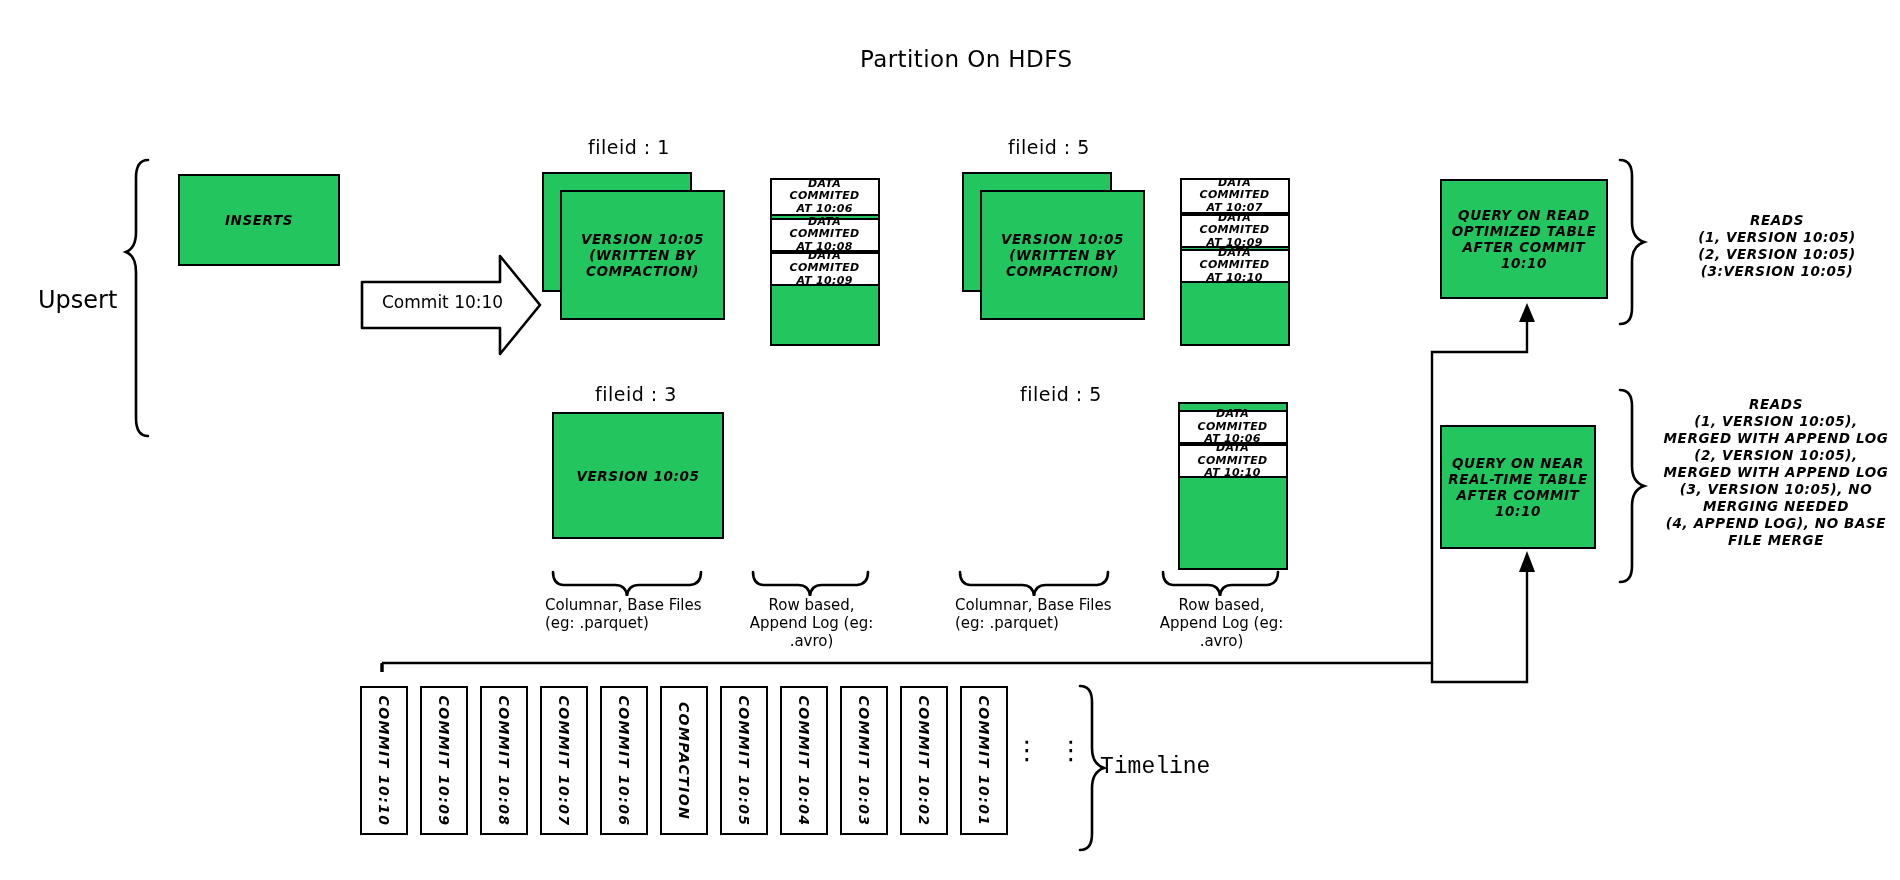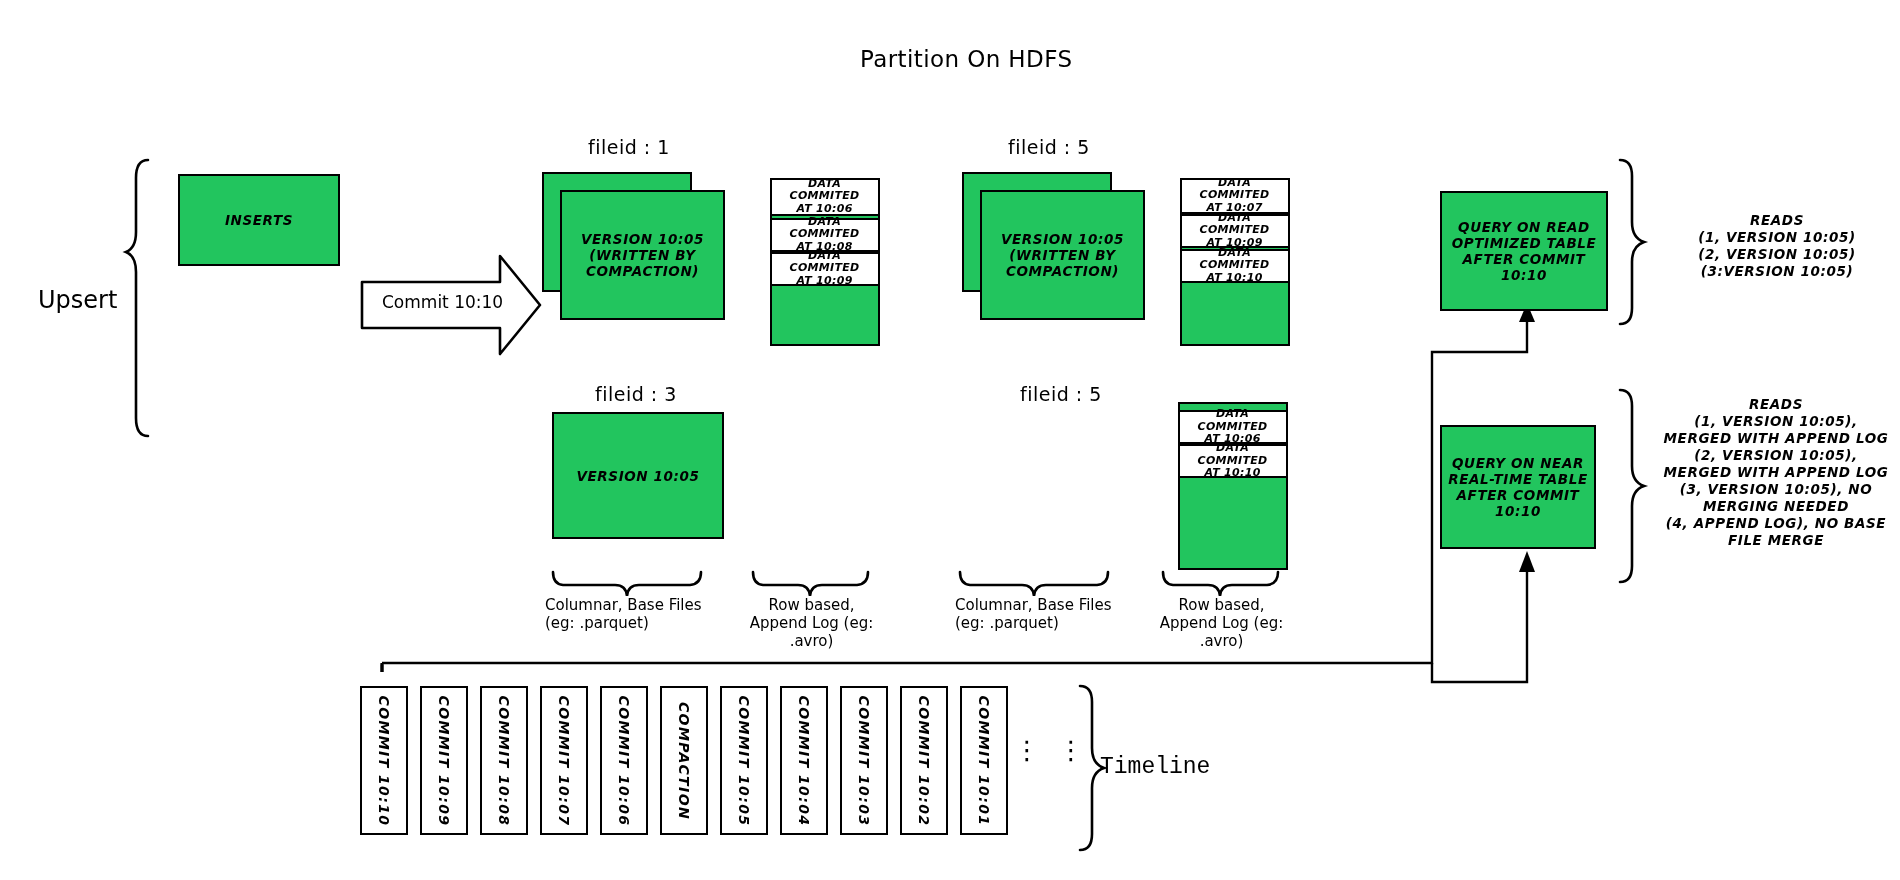--- a/index.html
+++ b/index.html
@@ -150,21 +150,21 @@
 (eg: .parquet)</div>
   <div class="abs handy caption" style="left:744px;top:596px;width:135px;white-space:pre-line;">Row based,
 Append Log  (eg:
 .avro)</div>
   <div class="abs handy caption" style="left:955px;top:596px;width:185px;white-space:pre-line;text-align:left;">Columnar, Base Files
 (eg: .parquet)</div>
   <div class="abs handy caption" style="left:1154px;top:596px;width:135px;white-space:pre-line;">Row based,
 Append Log  (eg:
 .avro)</div>
 
-  <div class="abs box flexmid" style="left:1440px;top:191px;width:168px;height:120px;">
+  <div class="abs box flexmid" style="left:1440px;top:179px;width:168px;height:120px;">
     <span class="mk" style="white-space:pre-line;">QUERY ON READ
 OPTIMIZED TABLE
 AFTER COMMIT
 10:10</span>
   </div>
 
   <div class="abs handy mk" style="left:1652px;top:212px;width:250px;white-space:pre-line;line-height:17px;">READS
 (1, VERSION 10:05)
 (2, VERSION 10:05)
 (3:VERSION 10:05)</div>

